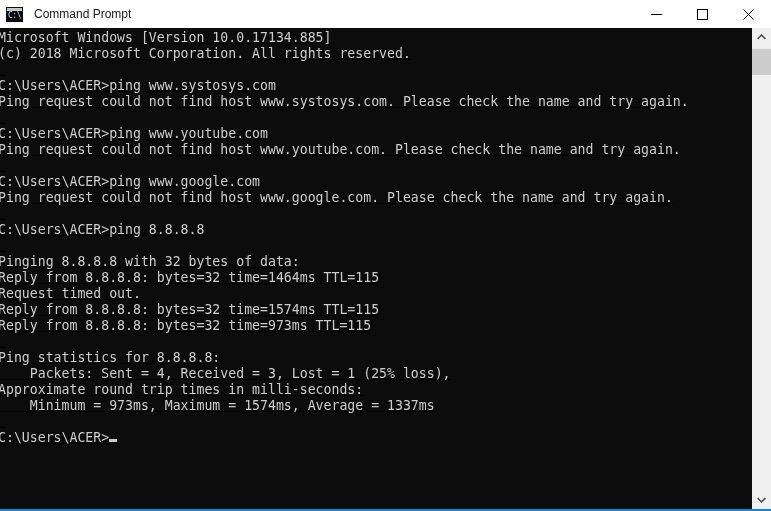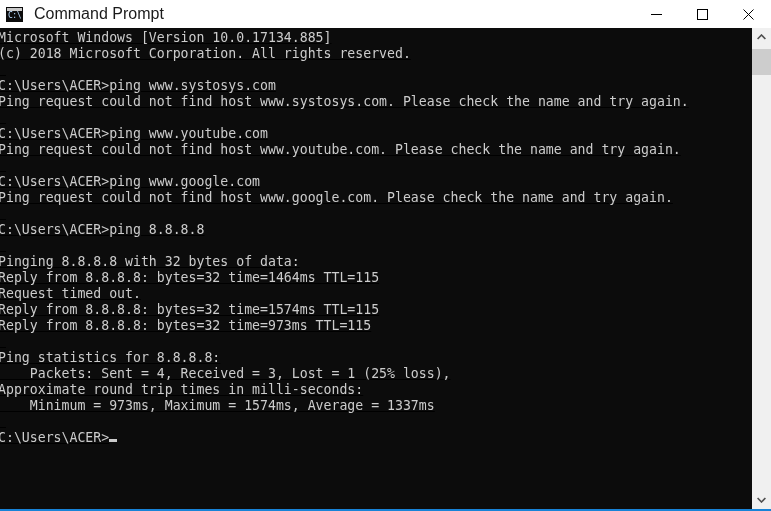--- a/index.html
+++ b/index.html
@@ -69,21 +69,21 @@
     left: 1px;
     font-family: "DejaVu Sans Mono", monospace;
     font-size: 8px;
     line-height: 9px;
     color: #b9dcff;
     letter-spacing: -0.5px;
     white-space: nowrap;
   }
   .title-text {
     margin-left: 11px;
-    font-size: 16px;
+    font-size: 12px;
     color: #1a1a1a;
     font-family: "Liberation Sans", sans-serif;
     white-space: nowrap;
   }
 
   .win-controls {
     position: absolute;
     right: 0;
     top: 0;
     height: 28px;

